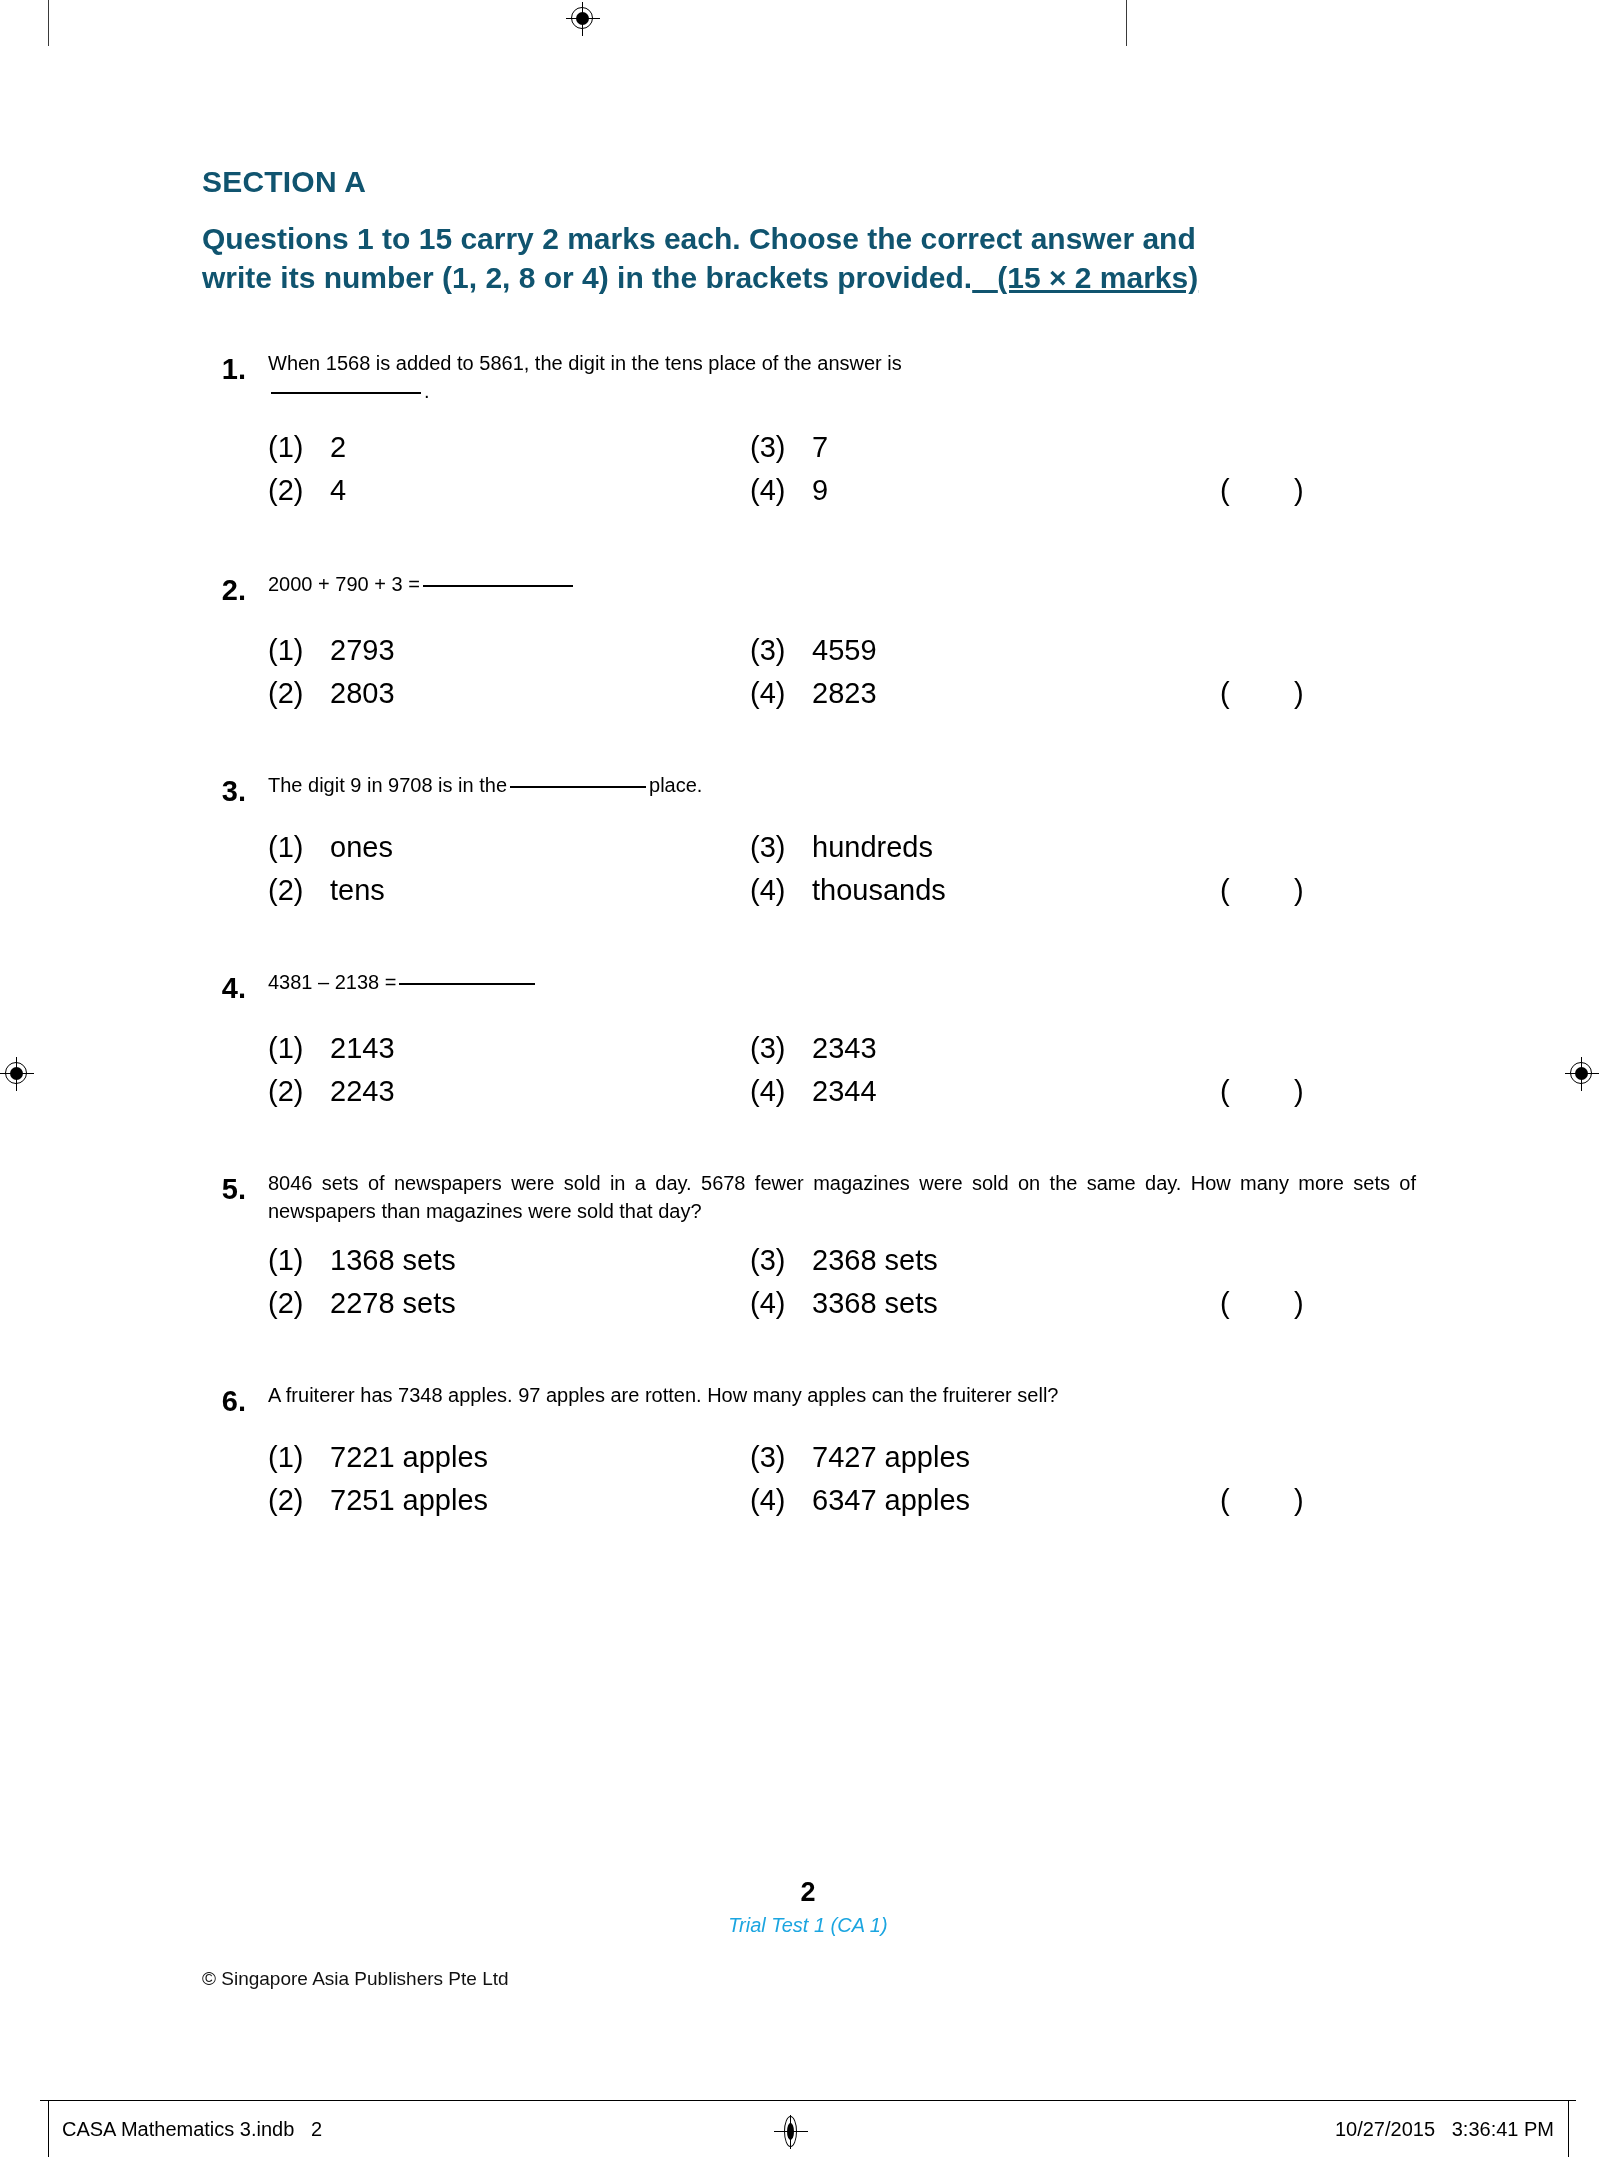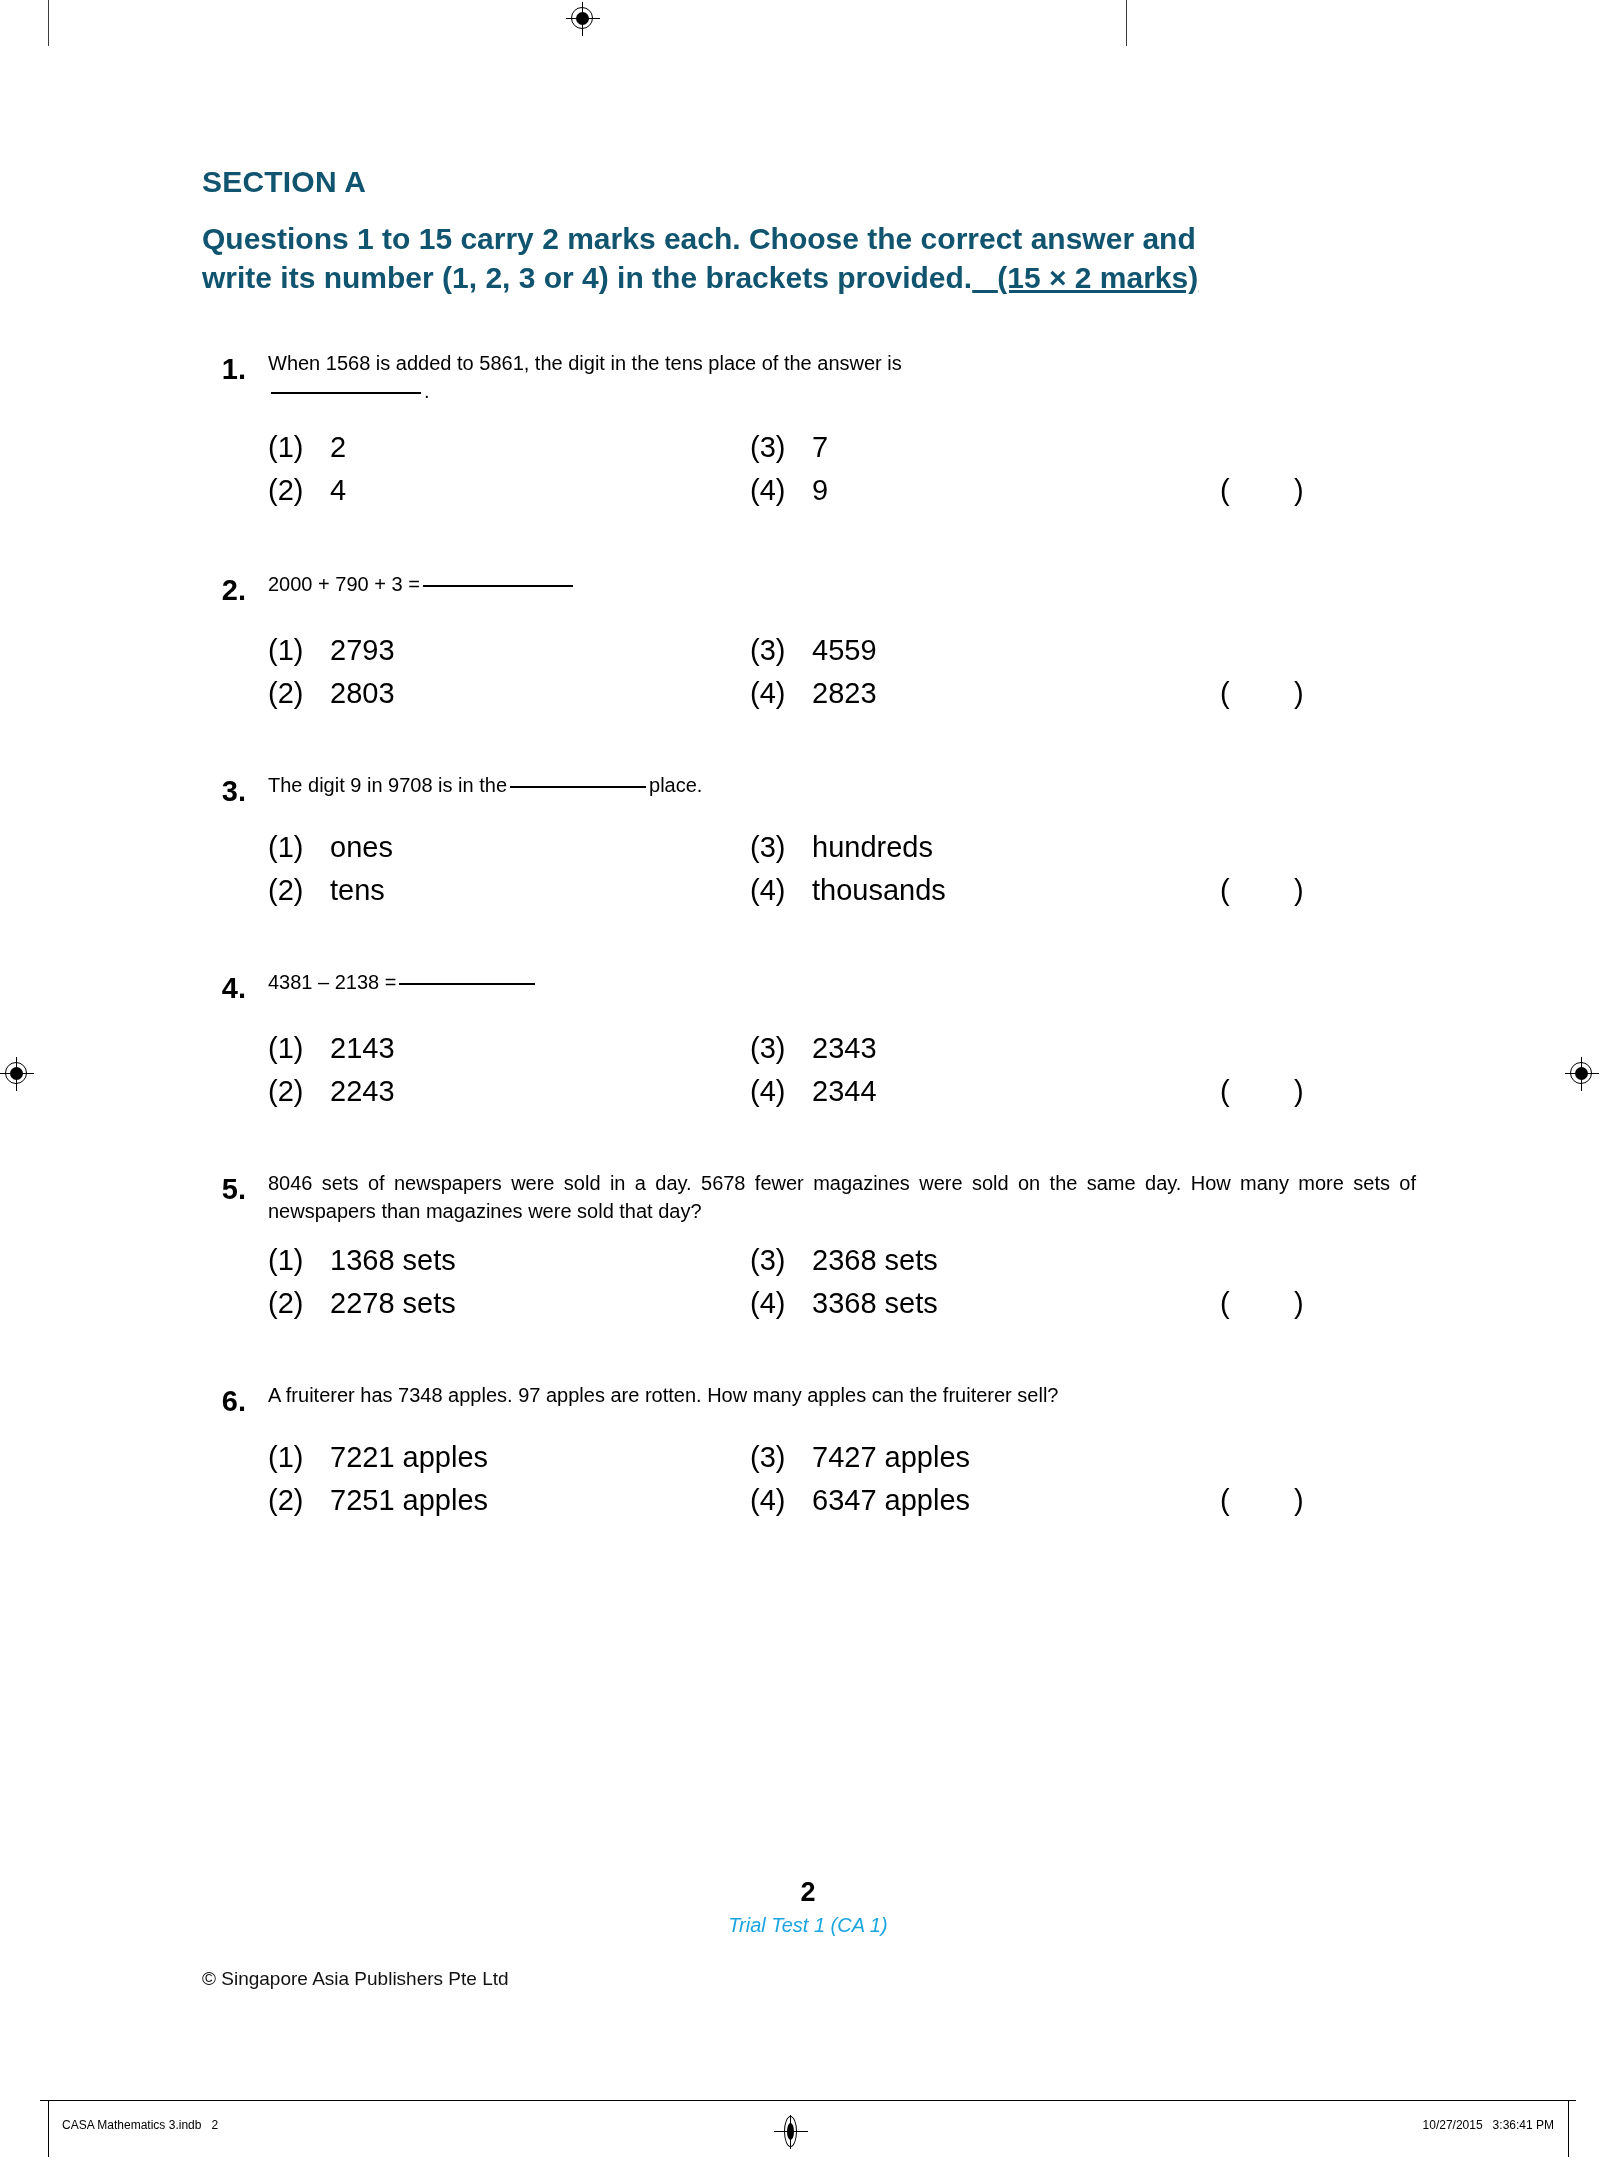--- a/index.html
+++ b/index.html
@@ -203,21 +203,21 @@
     position: absolute;
     left: 40px;
     top: 2100px;
     width: 1536px;
     height: 1px;
     background: #000;
   }
   .slug {
     position: absolute;
     top: 2118px;
-    font-size: 12px;
+    font-size: 20px;
     color: #000;
     white-space: pre;
   }
   .slug-left { left: 62px; }
   .slug-right { right: 62px; }
   .slug-tick {
     position: absolute;
     width: 1px;
     height: 56px;
     background: #000;
@@ -256,21 +256,21 @@
       <div class="dot"></div>
   </div>
 
   <div class="content">
 
     <div class="section-title">SECTION A</div>
 
     <div class="instructions">
       <span>Questions 1 to 15 carry 2 marks each. Choose the correct answer and</span>
       <br>
-      <span>write its number (1, 2, 3 or 4) in the brackets provided.</span><span class="marks">   </span><span class="marks">(15 × 2 marks)</span>
+      <span>write its number (1, 2, 8 or 4) in the brackets provided.</span><span class="marks">   </span><span class="marks">(15 × 2 marks)</span>
     </div>
 
     <div class="question" style="margin-top:52px;">
       <div class="q-head">
         <div class="q-num">1.</div>
         <div class="q-text no-justify">
           <span>When 1568 is added to 5861, the digit in the tens place of the answer is</span>
           <br>
           <span class="blank w-lg"></span><span>.</span>
         </div>

